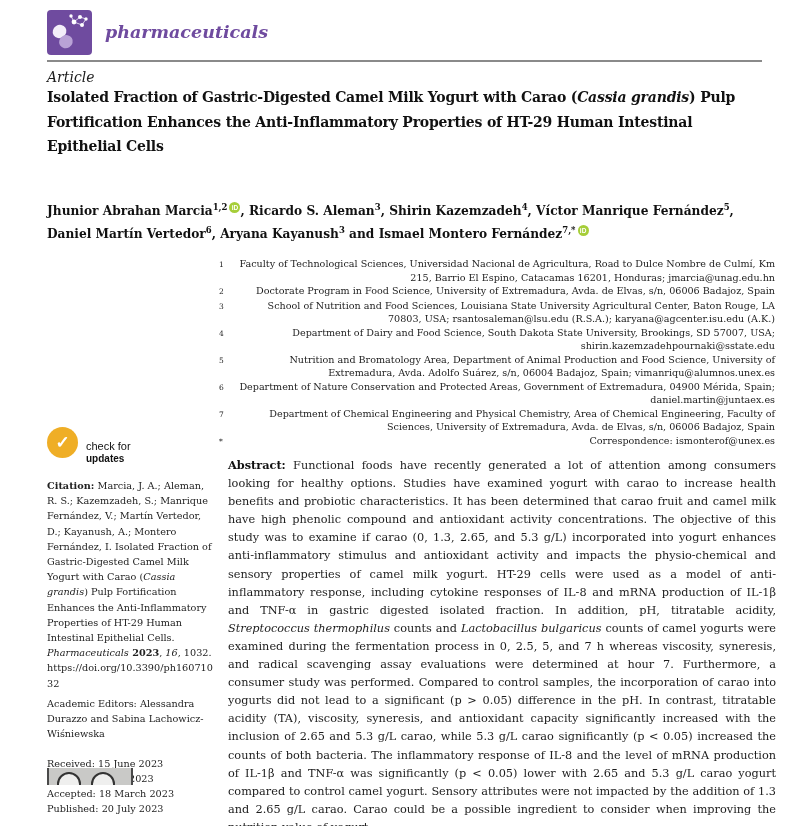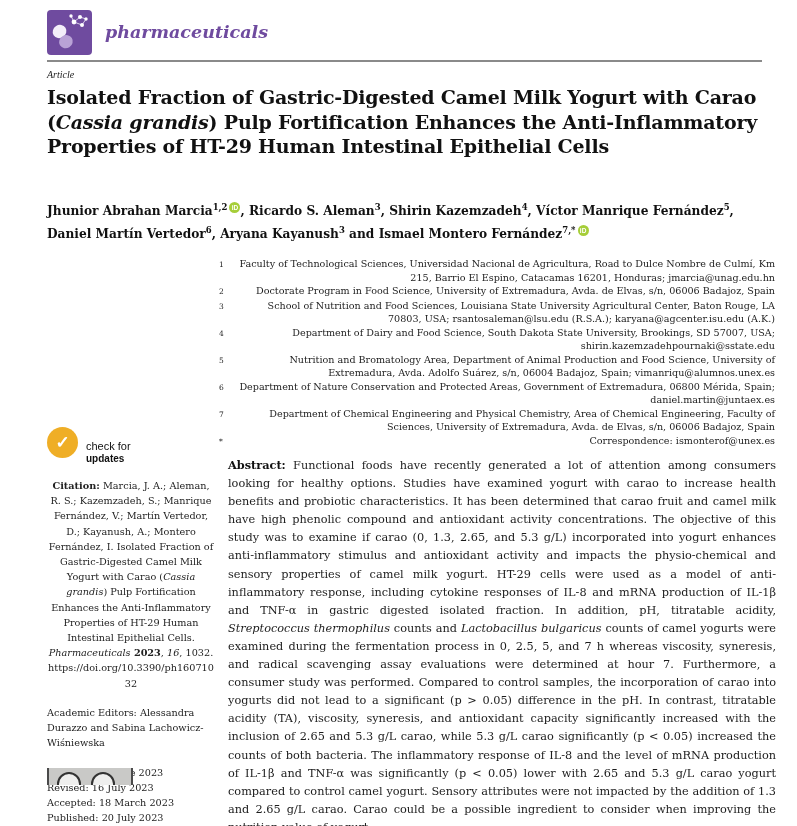--- a/index.html
+++ b/index.html
@@ -8,23 +8,23 @@
 
   
   .header{position:absolute;top:7px;left:47px;width:715px;height:50px;
           display:flex;align-items:center;justify-content:space-between;}
   .brand{display:flex;align-items:center;gap:13px;}
   .logo-box{width:45px;height:45px;background:#6f4b9f;border-radius:4px;flex:none;}
   .journal-name{font-style:italic;font-weight:bold;font-size:17.5px;color:#6f4b9f;}
   .rule{position:absolute;top:60px;left:47px;width:715px;height:2px;background:#8a8a8a;}
 
   
-  .article-label{position:absolute;top:69px;left:47px;font-style:italic;font-size:10px;font-family:Liberation Serif, serif;}
+  .article-label{position:absolute;top:69px;left:47px;font-style:italic;font-size:14px;}
   .paper-title{position:absolute;top:85px;left:47px;width:714px;
-               font-weight:bold;font-size:19px;line-height:24.5px;letter-spacing:-0.2px;color:#111;}
+               font-weight:bold;font-size:14px;line-height:24.5px;letter-spacing:-0.2px;color:#111;}
   .authors{position:absolute;top:198px;left:47px;width:714px;
            font-weight:bold;font-size:12.2px;line-height:19px;color:#111;}
   .authors sup{font-size:8.5px;font-weight:bold;}
   .orcid{display:inline-block;width:11px;height:11px;border-radius:50%;background:#a6ce39;
          color:#fff;font-size:6.5px;font-weight:bold;text-align:center;line-height:11px;
          font-family:"Liberation Sans",sans-serif;vertical-align:super;margin-left:2px;cursor:pointer;}
 
   
   .affils{position:absolute;top:257px;left:219px;width:556px;font-size:9.6px;line-height:13.5px;color:#1c1c1c;}
   .affil-row{display:flex;}
@@ -32,21 +32,21 @@
   .affil-text{flex:1;text-align:right;}
 
   
   .sidebar{position:absolute;left:47px;top:420px;width:168px;font-size:9.7px;line-height:15.2px;color:#222;}
   .check-badge{display:flex;align-items:center;gap:8px;margin-bottom:13px;cursor:pointer;}
   .check-circle{width:31px;height:31px;border-radius:50%;background:#efae26;color:#fff;
                 display:flex;align-items:center;justify-content:center;font-size:17px;font-weight:bold;
                 font-family:"Liberation Sans",sans-serif;flex:none;}
   .check-text{font-family:"Liberation Sans",sans-serif;font-size:11px;line-height:12.5px;color:#111;margin-top:20px;}
   .check-text .l2{font-weight:bold;font-size:10px;}
-  .citation{margin-bottom:14px;word-break:break-word;text-align:center;}
+  .citation{margin-bottom:5px;word-break:break-word;}
   .citation .doi{word-break:break-all;}
   .acad{margin-bottom:16px;}
   .dates div{line-height:14.8px;}
   .cc-part{position:absolute;left:47px;top:768px;width:82px;height:17px;background:#c9c9c7;
            overflow:hidden;border-left:2px solid #4a4a4a;border-right:2px solid #4a4a4a;cursor:pointer;}
   .cc-c{position:absolute;top:4px;width:20px;height:20px;border-radius:50%;
         border:2px solid #333;background:#efefee;}
   .cc-c.c1{left:8px;} .cc-c.c2{left:42px;}
 
   
@@ -110,21 +110,21 @@
     <div class="affil-row">
         <div class="affil-num">4</div>
         <div class="affil-text">Department of Dairy and Food Science, South Dakota State University, Brookings, SD 57007, USA; shirin.kazemzadehpournaki@sstate.edu</div>
       </div>
     <div class="affil-row">
         <div class="affil-num">5</div>
         <div class="affil-text">Nutrition and Bromatology Area, Department of Animal Production and Food Science, University of Extremadura, Avda. Adolfo Suárez, s/n, 06004 Badajoz, Spain; vimanriqu@alumnos.unex.es</div>
       </div>
     <div class="affil-row">
         <div class="affil-num">6</div>
-        <div class="affil-text">Department of Nature Conservation and Protected Areas, Government of Extremadura, 06800 Mérida, Spain; daniel.martin@juntaex.es</div>
+        <div class="affil-text">Department of Nature Conservation and Protected Areas, Government of Extremadura, 04900 Mérida, Spain; daniel.martin@juntaex.es</div>
       </div>
     <div class="affil-row">
         <div class="affil-num">7</div>
         <div class="affil-text">Department of Chemical Engineering and Physical Chemistry, Area of Chemical Engineering, Faculty of Sciences, University of Extremadura, Avda. de Elvas, s/n, 06006 Badajoz, Spain</div>
       </div>
     <div class="affil-row">
         <div class="affil-num">*</div>
         <div class="affil-text">Correspondence: ismonterof@unex.es</div>
       </div>
   </div>

